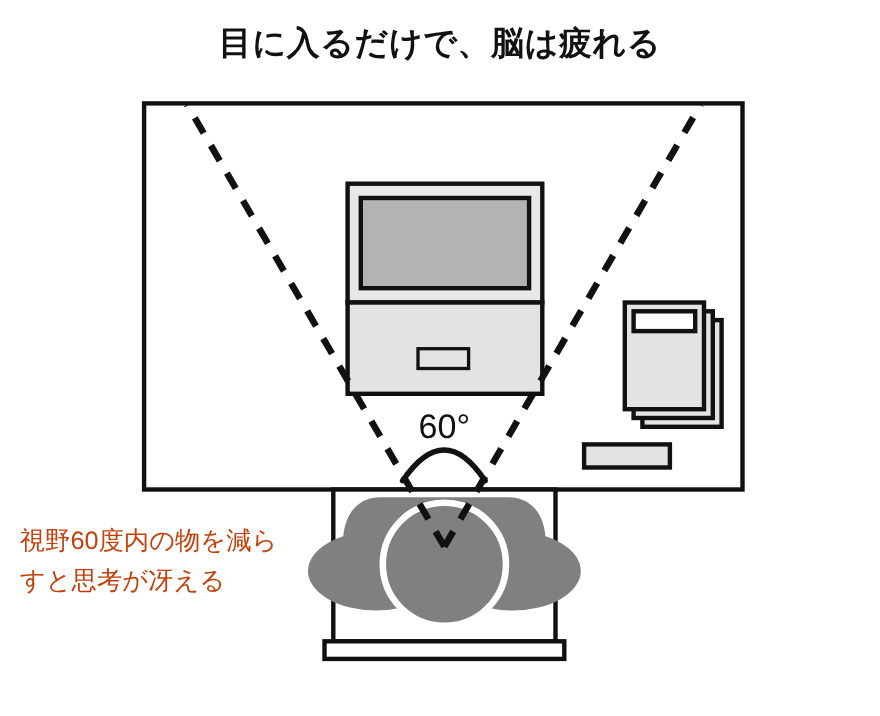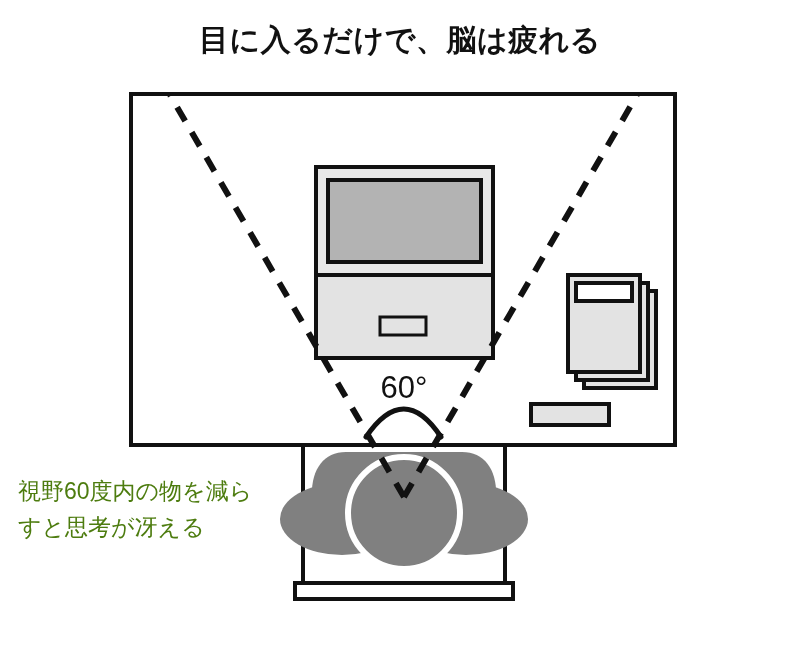--- a/index.html
+++ b/index.html
@@ -41,21 +41,21 @@
   }
 
   
   .caption {
     position: absolute;
     left: 18px;
     top: 474px;
     width: 252px;
     font-size: 23px;
     line-height: 1.55;
-    color: #4d7c0f;
+    color: #c2410c;
     letter-spacing: 0px;
   }
 
   
   svg.scene {
     position: absolute;
     left: 0;
     top: 0;
     width: 800px;
     height: 651px;

